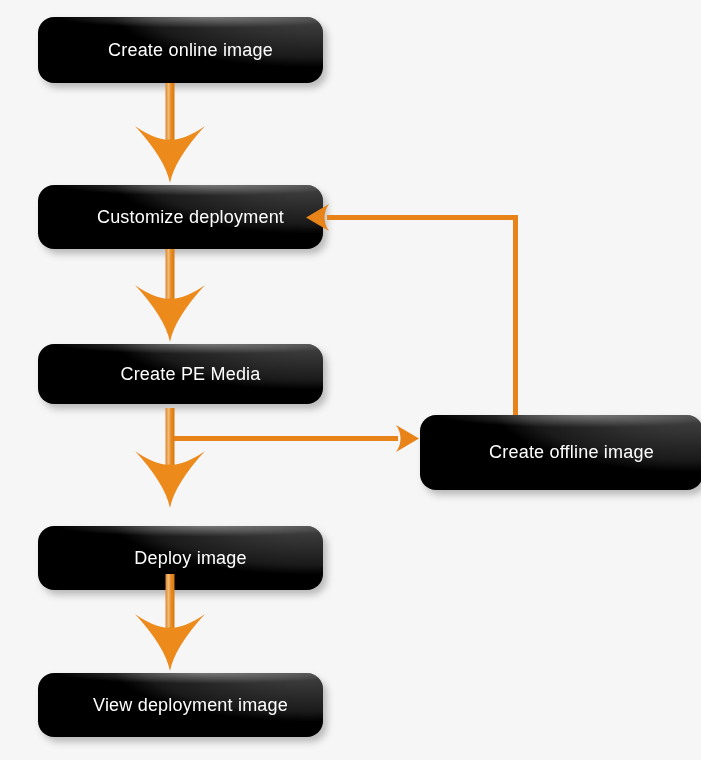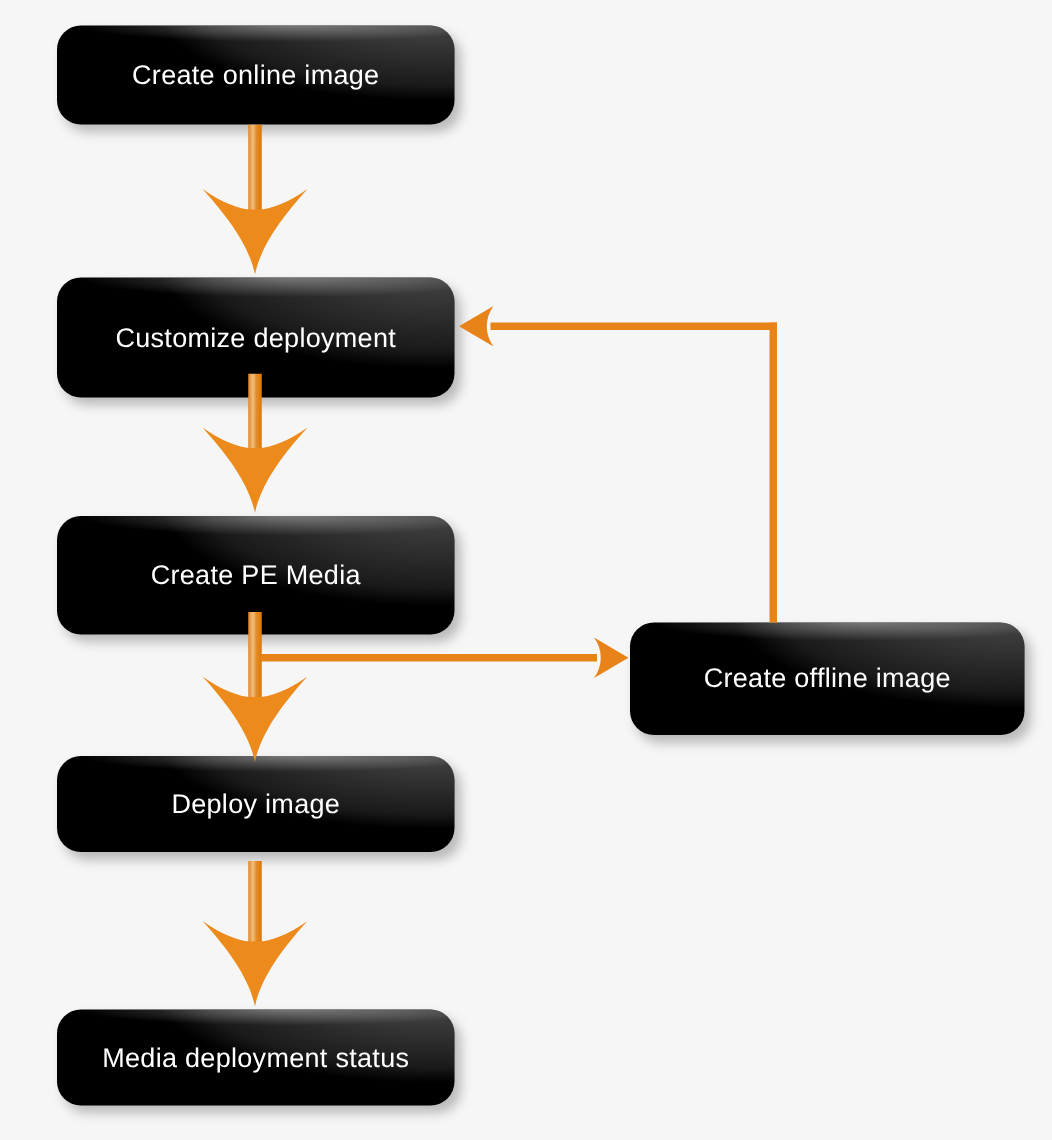--- a/index.html
+++ b/index.html
@@ -23,40 +23,41 @@
     color: #fff;
     display: flex;
     flex-direction: column;
     align-items: center;
     justify-content: center;
     font-size: 18px;
     letter-spacing: .2px;
     line-height: 23px;
     text-align: center;
     box-shadow: 4px 5px 7px rgba(90,90,90,.38);
+    padding-left: 20px;
   }
   .node::before {
     content: "";
     position: absolute;
     inset: 0;
     border-radius: inherit;
     background:
       radial-gradient(ellipse 70% 22% at 58% 0%, rgba(255,255,255,.36), rgba(255,255,255,0) 75%),
       radial-gradient(ellipse 100% 130% at 95% -15%, rgba(255,255,255,.30), rgba(255,255,255,.10) 58%, rgba(255,255,255,0) 70%);
     pointer-events: none;
   }
   .node .node-line { position: relative; z-index: 1; }
   .arrow-svg { position: absolute; }
   .edge-line { position: absolute; background: #e8831a; }
   
   #n0 { left: 38px;  top: 17px;  }
-  #n1 { left: 38px;  top: 185px; height: 80px; }
-  #n2 { left: 38px;  top: 344px; height: 79px; }
+  #n1 { left: 38px;  top: 185px; height: 64px; }
+  #n2 { left: 38px;  top: 344px; height: 60px; }
   #n3 { left: 420px; top: 415px; width: 263px; height: 75px; }
-  #n4 { left: 38px;  top: 504px; height: 64px; }
+  #n4 { left: 38px;  top: 526px; height: 64px; }
   #n5 { left: 38px;  top: 673px; height: 64px; }
 </style>
 </head>
 <body>
 
 <div class="canvas">
 
   <div class="node" id="n0">
     <span class="node-line">Create online image</span>
   </div>
@@ -71,21 +72,21 @@
 
   <div class="node" id="n3">
     <span class="node-line">Create offline image</span>
   </div>
 
   <div class="node" id="n4">
     <span class="node-line">Deploy image</span>
   </div>
 
   <div class="node" id="n5">
-    <span class="node-line">Media deployment status</span>
+    <span class="node-line">View deployment image</span>
   </div>
 
   <svg class="arrow-svg" style="left:133px; top:83px;" width="74" height="100" viewBox="0 0 74 100">
     <defs>
         <linearGradient id="g1" x1="0" y1="0" x2="1" y2="0">
       <stop offset="0" stop-color="#dd8629"></stop>
           <stop offset="0.35" stop-color="#f2bd7d"></stop>
       <stop offset="0.6" stop-color="#e78c23"></stop>
           <stop offset="1" stop-color="#d9780e"></stop>
     </linearGradient>

